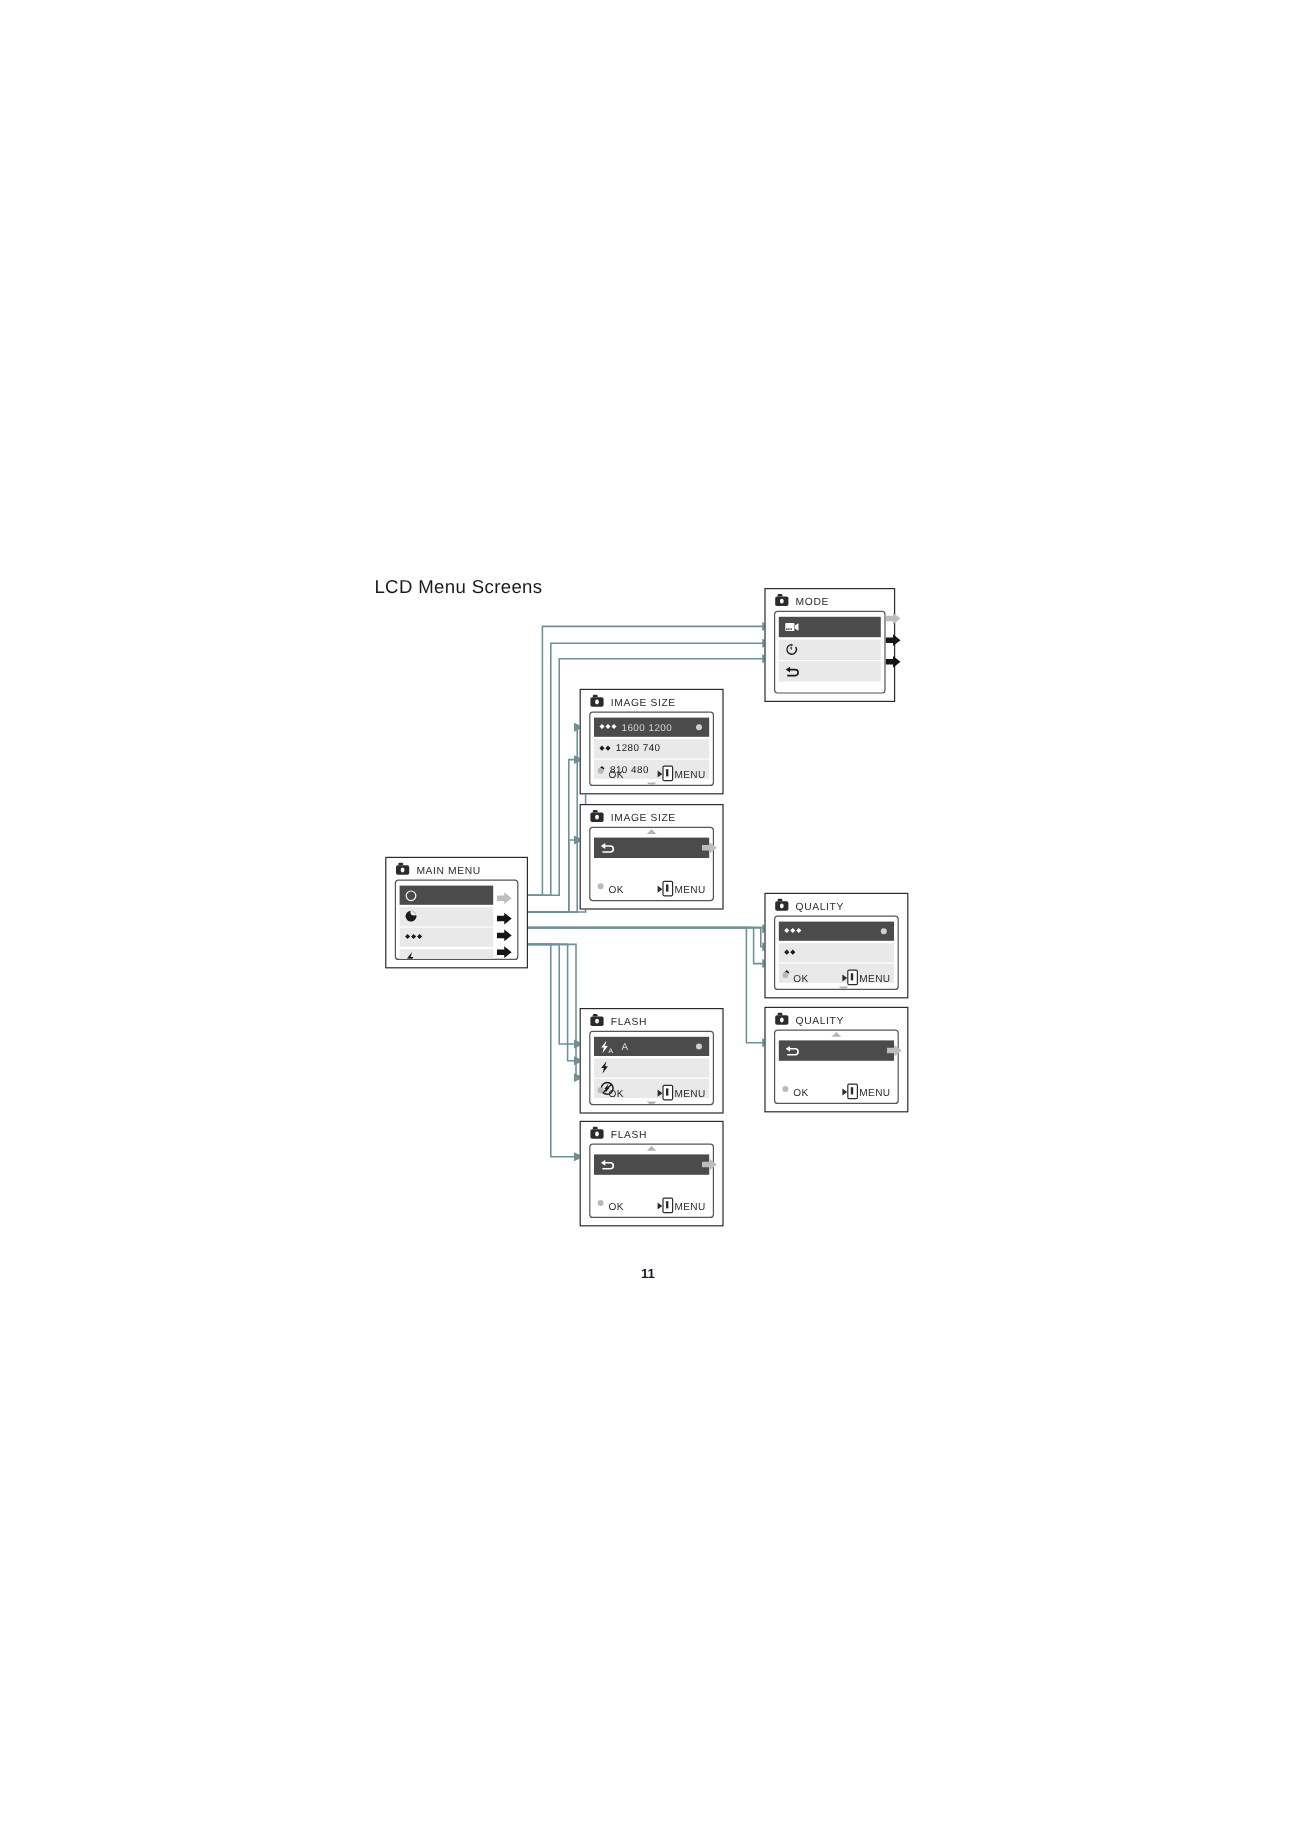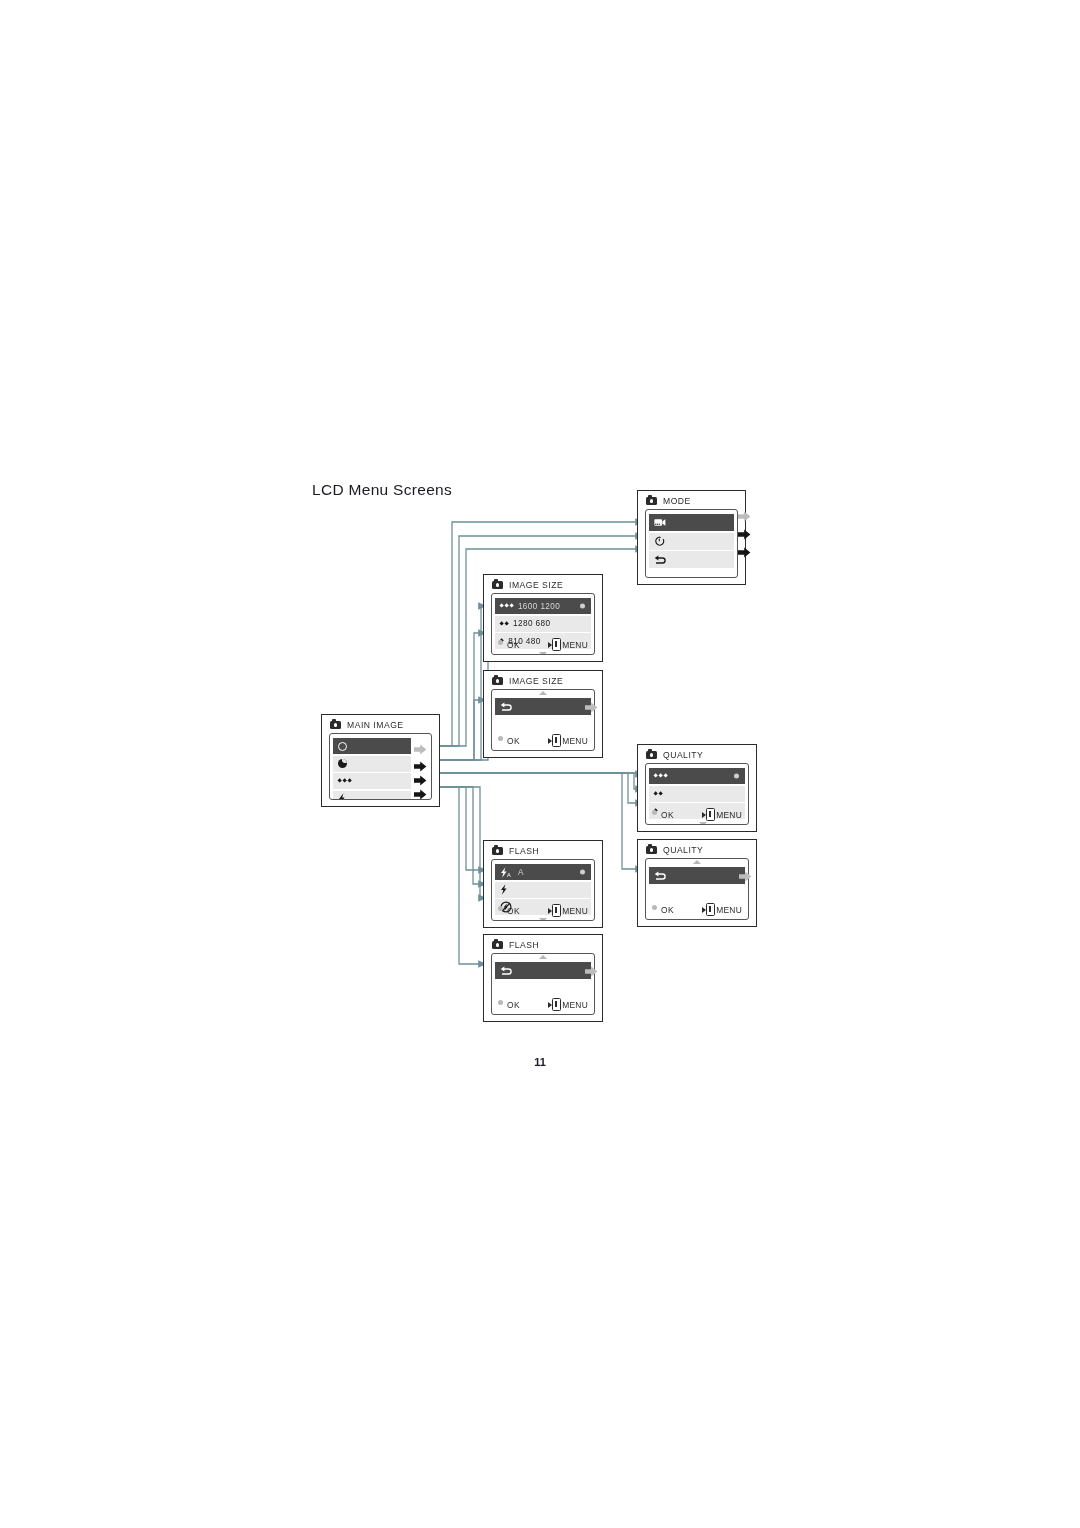--- a/index.html
+++ b/index.html
@@ -252,21 +252,21 @@
           <span class="label">1600  1200</span>
           <span class="bullet"></span>
         </div>
         <div class="row">
           <span class="glyph">
             <span class="diamonds">
                 <i class="dm"></i>
                 <i class="dm"></i>
               </span>
           </span>
-          <span class="label">1280  680</span>
+          <span class="label">1280  740</span>
         </div>
         <div class="row">
           <span class="glyph">
             <span class="diamonds">
                 <i class="dm"></i>
               </span>
           </span>
           <span class="label">810  480</span>
         </div>
       </div>
@@ -317,21 +317,21 @@
     <span class="ext-arrow" style="left:101px;top:28px;">
       <svg width="13" height="11" viewBox="0 0 13 11">
           <path d="M0,3.2 L6.2,3.2 L6.2,0.6 L12.4,5.5 L6.2,10.4 L6.2,7.8 L0,7.8 z" fill="#bdbdbd"></path>
         </svg>
     </span>
   </div>
 
   <div class="panel" style="left:321px;top:714px;width:119px;height:93px;">
     <div class="panel-head">
       <span class="cam-icon"></span>
-      <span class="panel-title">MAIN IMAGE</span>
+      <span class="panel-title">MAIN MENU</span>
     </div>
     <div class="screen">
       <div class="rows" style="right:20px;">
         <div class="row sel">
           <span class="glyph">
             <i class="i-circle-outline"></i>
           </span>
         </div>
         <div class="row">
           <span class="glyph">

